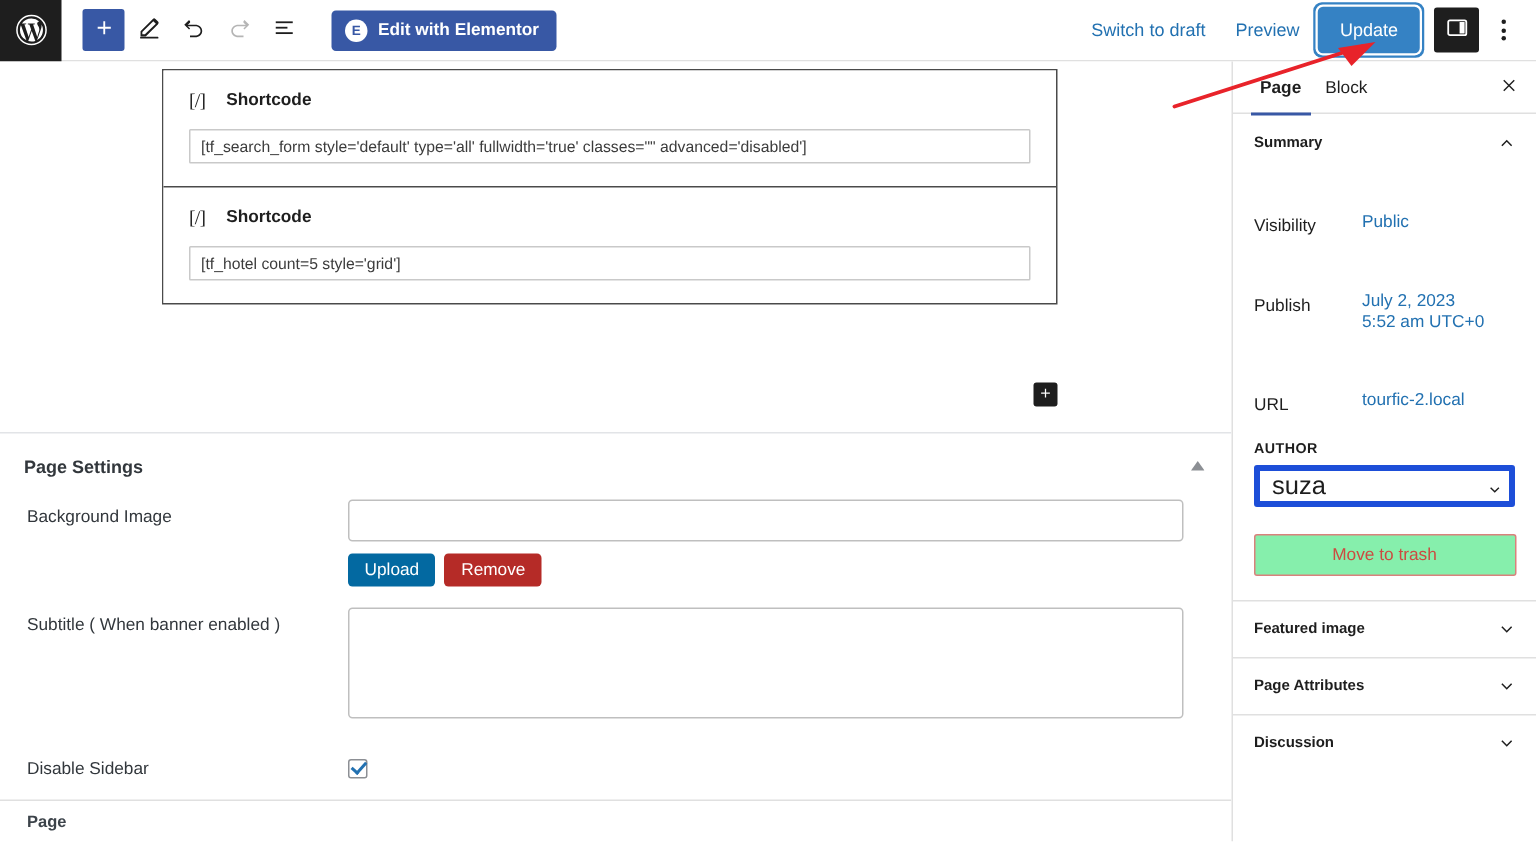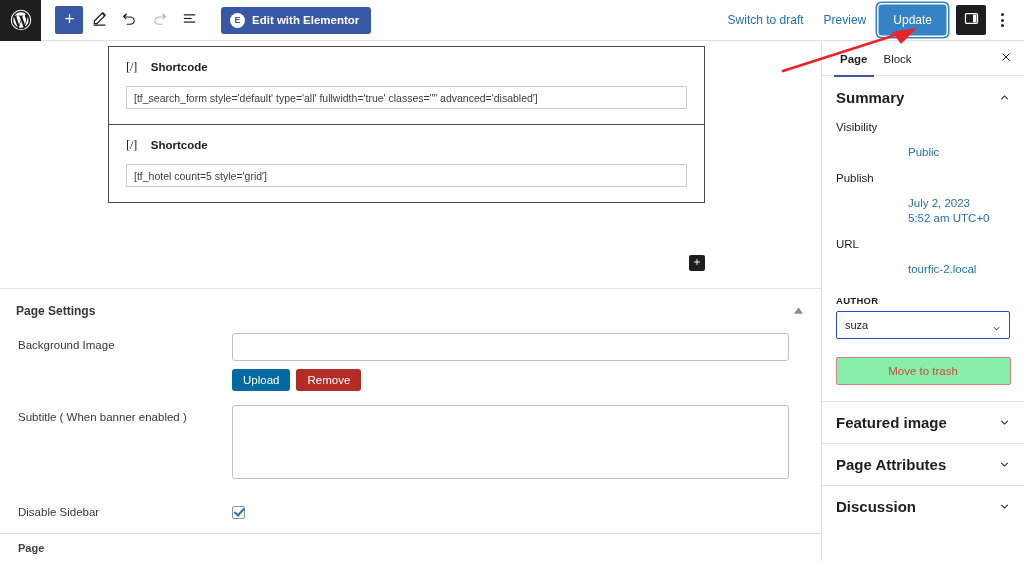--- a/index.html
+++ b/index.html
@@ -253,46 +253,46 @@
   .sb-close {
     margin-left: auto; background: none; border: none;
     cursor: pointer; padding: 4px 8px;
     font-size: 14px; color: #1e1e1e; line-height: 1;
   }
   .sb-section-head {
     display: flex; align-items: center;
     padding: 13px 13px 11px 14px;
     cursor: pointer;
   }
-  .sb-section-title { font-size: 15px; font-weight: bold; color: #1e1e1e; }
+  .sb-section-title { font-size: 10px; font-weight: bold; color: #1e1e1e; }
   .sb-chev { margin-left: auto; color: #1e1e1e; display: flex; }
   .sb-rows { padding: 0 14px 6px 14px; }
   .sb-row {
     display: flex; align-items: flex-start;
     padding: 4px 0 9px 0;
   }
-  .sb-key { width: 72px; flex: 0 0 72px; font-size: 11.5px; color: #1e1e1e; }
+  .sb-key { width: 72px; flex: 0 0 72px; font-size: 11.5px; color: #1e1e1e; margin-top: 28px; }
   .sb-val {
     font-size: 11.5px; color: #2271b1;
     background: none; border: none; cursor: pointer;
     text-align: left; padding: 0; line-height: 1.25;
     font-family: "Liberation Sans", sans-serif;
     margin-top: 24px;
   }
   .sb-val .l2 { display: block; }
   .sb-author-label {
     font-size: 9.5px; font-weight: bold; color: #1e1e1e;
     letter-spacing: 0.3px; text-transform: uppercase;
     padding: 3px 14px 5px 14px;
   }
   .sb-select-wrap { padding: 0 14px; position: relative; }
   .sb-select {
     width: 100%; height: 28px;
-    border: 1px solid #1d4ed8; border-radius: 2px;
-    background: #fff; font-size: 11px; color: #1e1e1e;
+    border: 4px solid #1d4ed8; border-radius: 2px;
+    background: #fff; font-size: 17px; color: #1e1e1e;
     padding: 0 24px 0 8px;
     font-family: "Liberation Sans", sans-serif;
     text-align: left; cursor: pointer;
     display: flex; align-items: center;
   }
   .sb-select-chev {
     position: absolute; right: 22px; top: 9px;
     pointer-events: none; color: #1e1e1e;
   }
   .trash-btn {

